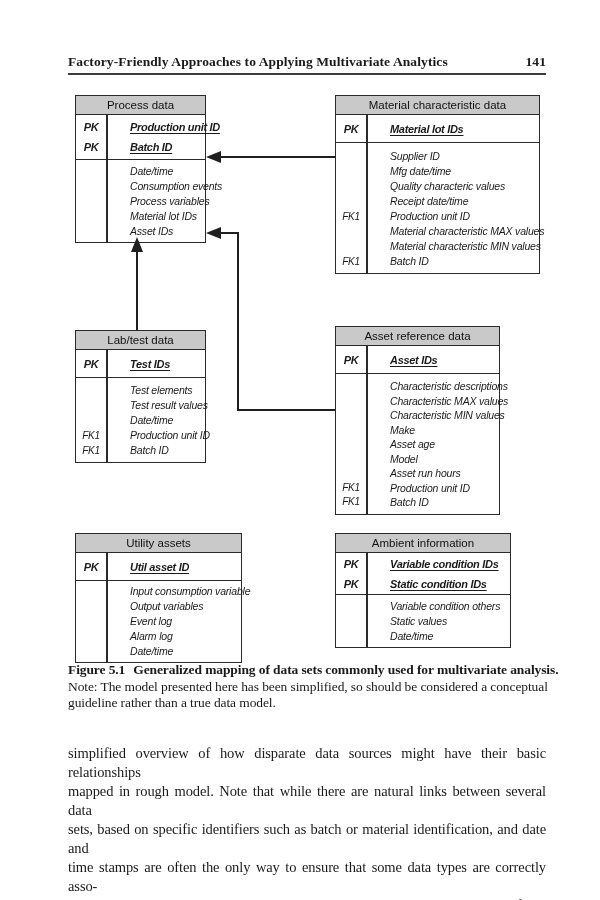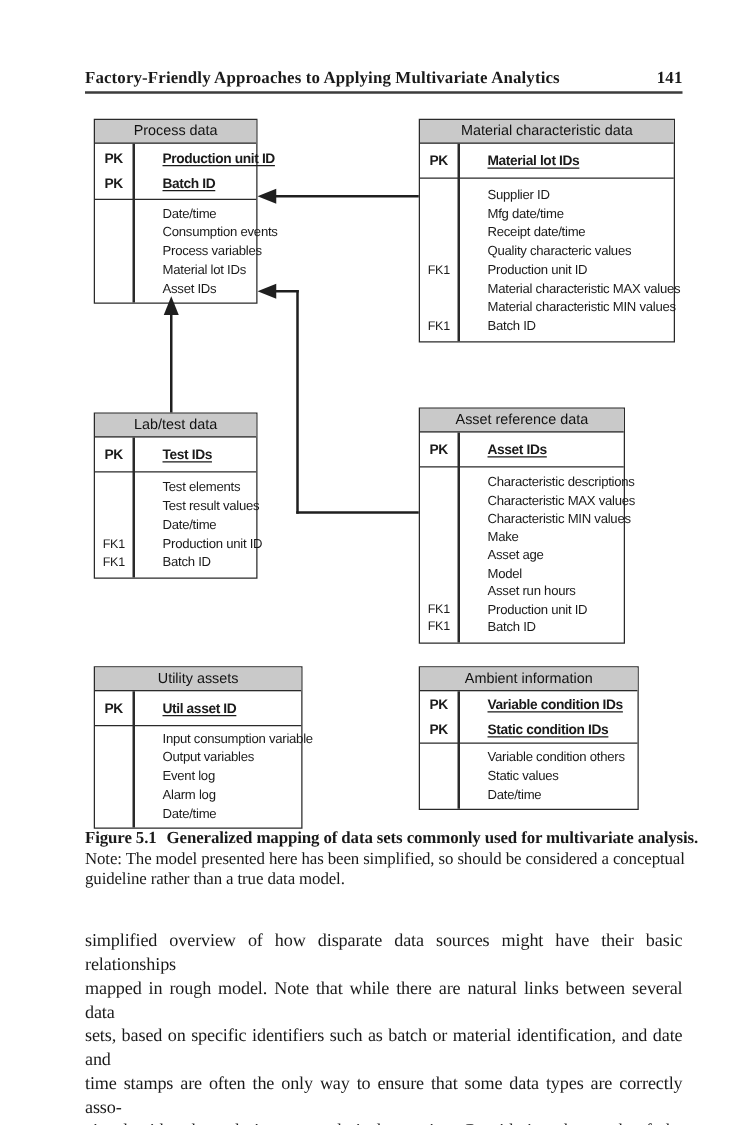--- a/index.html
+++ b/index.html
@@ -10,21 +10,21 @@
   .runhead{position:absolute;left:68px;top:54px;width:478px;display:flex;
            justify-content:space-between;font-size:13.5px;letter-spacing:.1px;font-weight:bold;}
   .headrule{position:absolute;left:68px;top:73px;width:478px;height:2px;background:#3c3c3c;}
 
   
   .entity{position:absolute;border:1.5px solid #2a2a2a;background:#fff;
           font-family:"Liberation Sans",sans-serif;box-sizing:border-box;}
   .ehead{height:18px;background:#c9c9c9;border-bottom:1.5px solid #2a2a2a;
          display:flex;align-items:center;justify-content:center;
          font-size:11.5px;color:#111;}
-  .ebody{position:relative;}
+  .ebody{position:relative;font-style:italic;}
   .vline{position:absolute;left:30px;top:0;bottom:0;width:1.5px;background:#2a2a2a;}
   .ekeys{border-bottom:1.5px solid #2a2a2a;display:flex;flex-direction:column;justify-content:center;}
   .erow{display:flex;line-height:15px;font-size:10.5px;letter-spacing:-.2px;white-space:nowrap;}
   .keyrow{line-height:20px;font-size:11px;font-weight:bold;letter-spacing:-.3px;}
   .etag{flex:none;width:30px;text-align:center;}
   .erow:not(.keyrow) .etag{font-size:10px;}
   .ename{padding-left:24px;}
   .keyrow .ename{text-decoration:underline;text-underline-offset:2px;}
 
   
@@ -131,25 +131,25 @@
             <div class="erow">
               <span class="etag"></span>
               <span class="ename">Supplier ID</span>
             </div>
             <div class="erow">
               <span class="etag"></span>
               <span class="ename">Mfg date/time</span>
             </div>
             <div class="erow">
               <span class="etag"></span>
+              <span class="ename">Quality characteric values</span>
+            </div>
+            <div class="erow">
+              <span class="etag"></span>
               <span class="ename">Receipt date/time</span>
-            </div>
-            <div class="erow">
-              <span class="etag"></span>
-              <span class="ename">Quality characteric values</span>
             </div>
             <div class="erow">
               <span class="etag">FK1</span>
               <span class="ename">Production unit ID</span>
             </div>
             <div class="erow">
               <span class="etag"></span>
               <span class="ename">Material characteristic MAX values</span>
             </div>
             <div class="erow">

